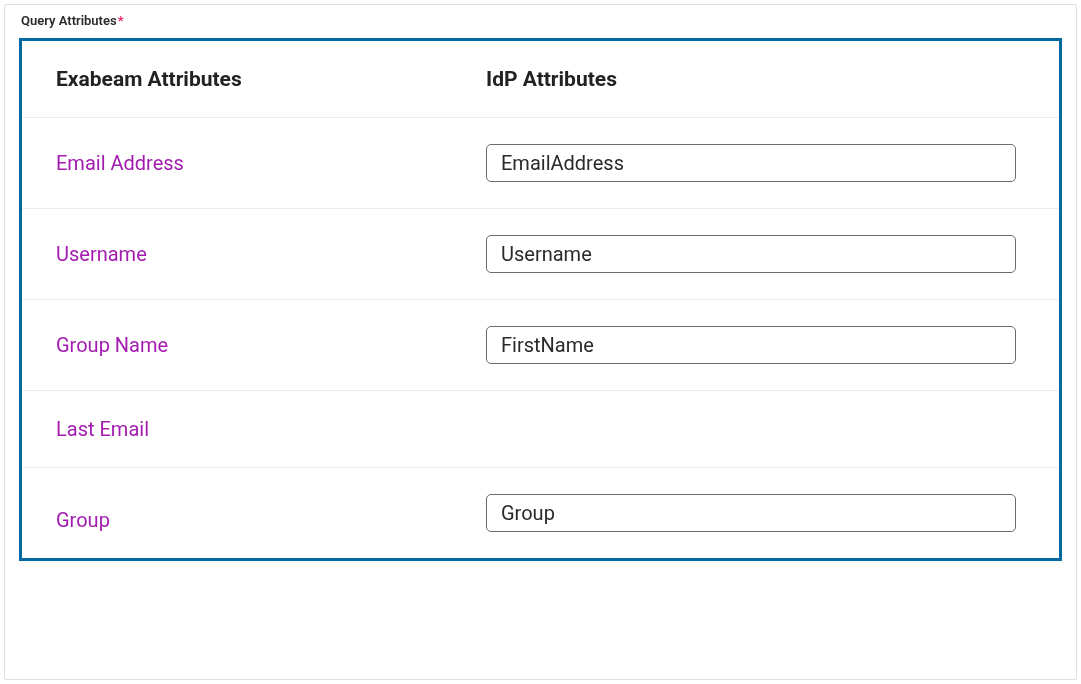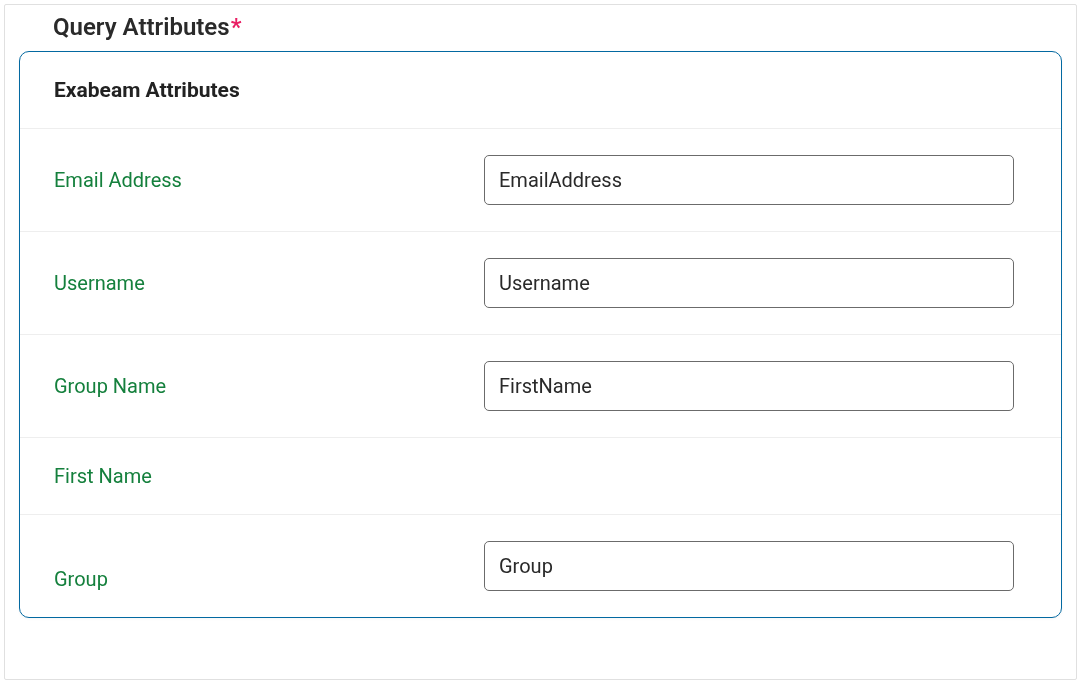--- a/index.html
+++ b/index.html
@@ -14,35 +14,34 @@
       height: 684px;
       padding: 4px;
     }
     .outer-panel {
       border: 1px solid #e0e0e0;
       border-radius: 2px;
       padding: 8px 14px 18px 14px;
       height: 100%;
     }
     .section-title {
-      font-size: 24px;
+      font-size: 13px;
       font-weight: 600;
       color: #2a2a2a;
       margin-bottom: 10px;
       padding-left: 2px;
-      margin-left: 32px;
     }
     .required-asterisk {
       color: #e91e63;
       font-weight: 600;
       margin-left: 1px;
     }
     .attr-table {
-      border: 1px solid #0369a1;
-      border-radius: 10px;
+      border: 3px solid #0369a1;
+      border-radius: 0;
       background: #fff;
       box-shadow: 0 1px 3px rgba(0,0,0,0.04);
     }
     .attr-header {
       display: flex;
       padding: 26px 34px;
       border-bottom: 1px solid #eeeeee;
     }
     .attr-header .col-left,
     .attr-header .col-right {
@@ -57,30 +56,30 @@
       border-bottom: 1px solid #eeeeee;
     }
     .attr-row:last-child {
       border-bottom: none;
       align-items: flex-end;
     }
     .col-left {
       width: 430px;
       flex-shrink: 0;
       font-size: 20px;
-      color: #15803d;
+      color: #a21caf;
       font-weight: 400;
     }
     .col-right {
       flex: 1;
     }
     .idp-input {
       width: 100%;
       max-width: 530px;
-      height: 50px;
+      height: 38px;
       border: 1px solid #6b6b6b;
       border-radius: 5px;
       padding: 0 14px;
       font-size: 20px;
       color: #2a2a2a;
       font-family: inherit;
       background: #fff;
     }
   </style>
 </head>
@@ -89,20 +88,21 @@
 <div class="outer-panel">
 
   <div class="section-title">
     <span>Query Attributes</span><span class="required-asterisk">*</span>
   </div>
 
   <div class="attr-table">
 
     <div class="attr-header">
       <div class="col-left">Exabeam Attributes</div>
+      <div class="col-right">IdP Attributes</div>
     </div>
 
     <div class="attr-row">
       <div class="col-left">Email Address</div>
       <div class="col-right">
         <input type="text" class="idp-input" value="EmailAddress" style="">
       </div>
     </div>
 
     <div class="attr-row">
@@ -113,21 +113,21 @@
     </div>
 
     <div class="attr-row">
       <div class="col-left">Group Name</div>
       <div class="col-right">
         <input type="text" class="idp-input" value="FirstName" style="">
       </div>
     </div>
 
     <div class="attr-row">
-      <div class="col-left">First Name</div>
+      <div class="col-left">Last Email</div>
     </div>
 
     <div class="attr-row">
       <div class="col-left">Group</div>
       <div class="col-right">
         <input type="text" class="idp-input" value="Group" style="">
       </div>
     </div>
 
   </div>

